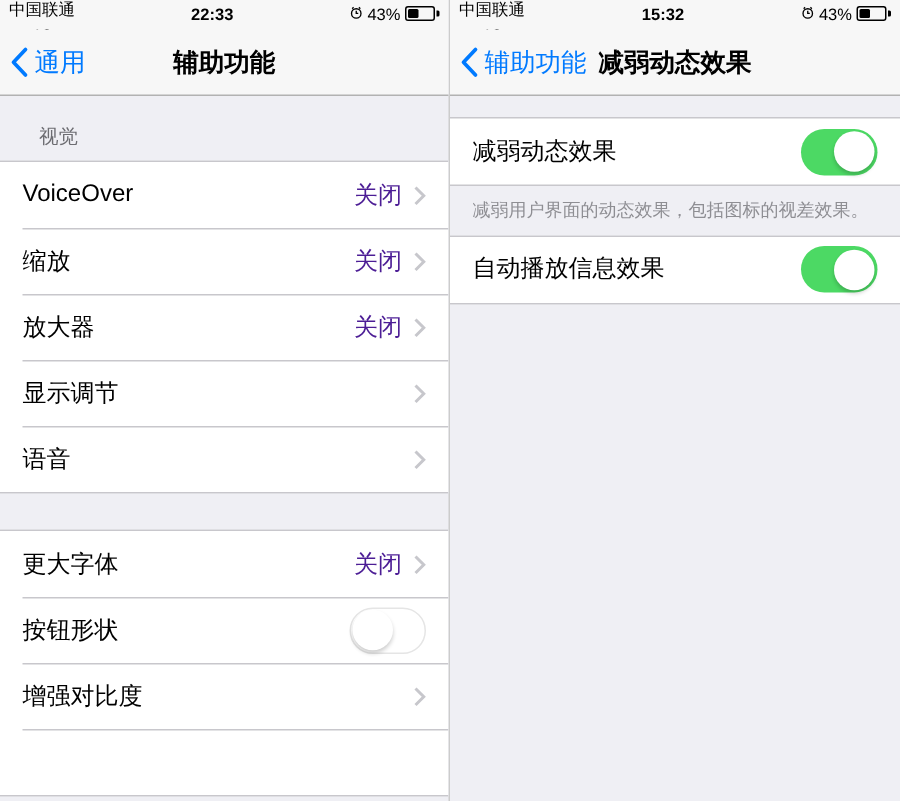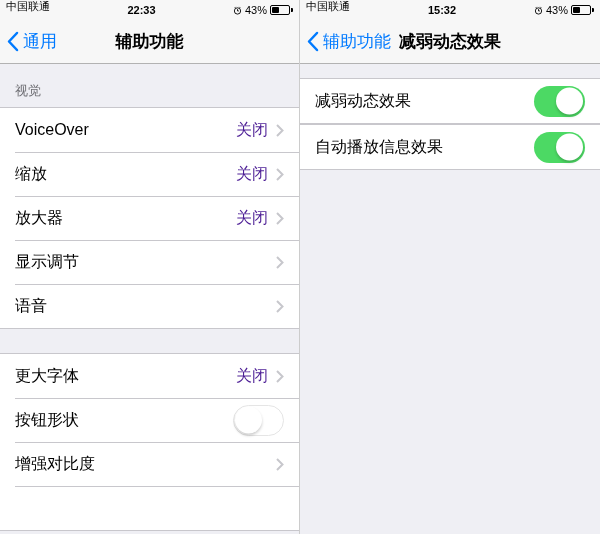--- a/index.html
+++ b/index.html
@@ -2,35 +2,35 @@
 <html><head>
 <meta charset="utf-8">
 <style>
   * { margin: 0; padding: 0; box-sizing: border-box; }
   body { font-family: -apple-system, "Helvetica Neue", sans-serif; background: #fff; width: 601px; height: 534px; display: flex; overflow: hidden; }
   .screen { width: 300px; height: 534px; background: #efeff4; display: flex; flex-direction: column; }
   .screen-left { border-right: 1px solid #ccc; }
   .statusbar { height: 20px; background: #f7f7f7; display: flex; align-items: center; justify-content: space-between; font-size: 11px; padding: 0 6px; color: #000; }
   .sb-left { display: flex; align-items: center; gap: 4px; flex-direction: column; }
   .sb-center { font-weight: 600; }
-  .sb-right { display: flex; align-items: center; gap: 3px; }
+  .sb-right { display: flex; align-items: flex-start; gap: 3px; }
   .dots { display: flex; gap: 1.5px; align-items: center; }
   .dot { width: 5px; height: 5px; border-radius: 50%; border: 1px solid #000; }
   .dot.filled { background: #000; }
   .alarm { width: 9px; height: 9px; }
   .batt { display: inline-flex; align-items: center; }
   .batt-body { width: 20px; height: 10px; border: 1px solid #000; border-radius: 2px; position: relative; }
   .batt-fill { position: absolute; left: 1px; top: 1px; bottom: 1px; width: 40%; background: #000; border-radius: 1px; }
   .batt-tip { width: 2px; height: 4px; background: #000; margin-left: 1px; border-radius: 0 1px 1px 0; }
   .navbar { height: 44px; background: #f7f7f7; border-bottom: 0.5px solid #b2b2b2; display: flex; align-items: center; position: relative; }
   .nav-back { display: flex; align-items: center; color: #007aff; font-size: 17px; padding-left: 6px; cursor: pointer; justify-content: center; }
   .nav-back svg { width: 13px; height: 21px; margin-right: 4px; }
   .nav-title { position: absolute; left: 0; right: 0; text-align: center; font-size: 17px; font-weight: 600; pointer-events: none; color: #000; }
   .content { flex: 1; overflow-y: auto; }
-  .section-header { font-size: 13px; color: #6d6d72; padding: 18px 15px 7px; }
+  .section-header { font-size: 13px; color: #6d6d72; padding: 18px 26px 7px; }
   .footer-text { font-size: 12px; color: #8e8e93; padding: 8px 15px; line-height: 1.4; }
   .list { background: #fff; border-top: 0.5px solid #c8c7cc; border-bottom: 0.5px solid #c8c7cc; }
   .row { display: flex; align-items: center; height: 44px; padding: 0 15px; position: relative; cursor: pointer; }
   .row + .row::before { content: ""; position: absolute; left: 15px; right: 0; top: 0; height: 0.5px; background: #c8c7cc; }
   .row-label { flex: 1; font-size: 16px; color: #000; }
   .row-value { font-size: 16px; color: #4c1d95; margin-right: 8px; }
   .chevron { width: 8px; height: 13px; flex-shrink: 0; }
   .chevron path { stroke: #c7c7cc; stroke-width: 2; fill: none; }
   .toggle { width: 51px; height: 31px; border-radius: 16px; position: relative; flex-shrink: 0; }
   .toggle.off { background: #fff; border: 1.5px solid #e5e5e5; }
@@ -194,20 +194,21 @@
   <div class="content">
     <div class="section-gap-sm"></div>
     <div class="list">
       <div class="row">
         <span class="row-label">减弱动态效果</span>
         <span class="toggle on">
             <span class="knob"></span>
           </span>
       </div>
     </div>
+    <div class="footer-text">减弱用户界面的动态效果，包括图标的视差效果。</div>
     <div class="list">
       <div class="row">
         <span class="row-label">自动播放信息效果</span>
         <span class="toggle on">
             <span class="knob"></span>
           </span>
       </div>
     </div>
   </div>
 </div>

